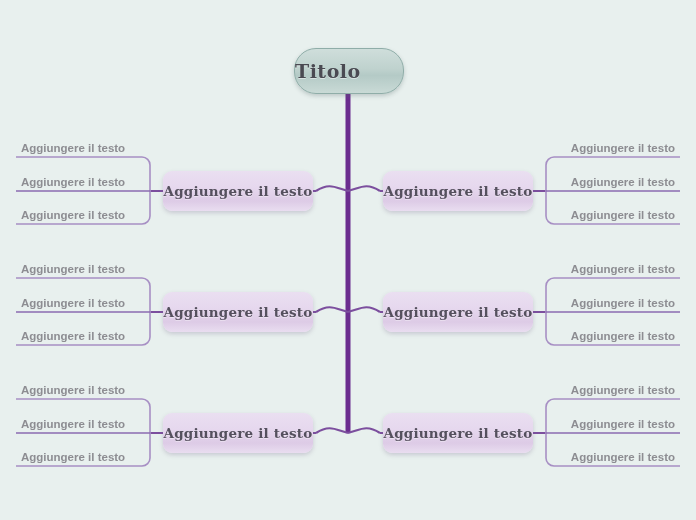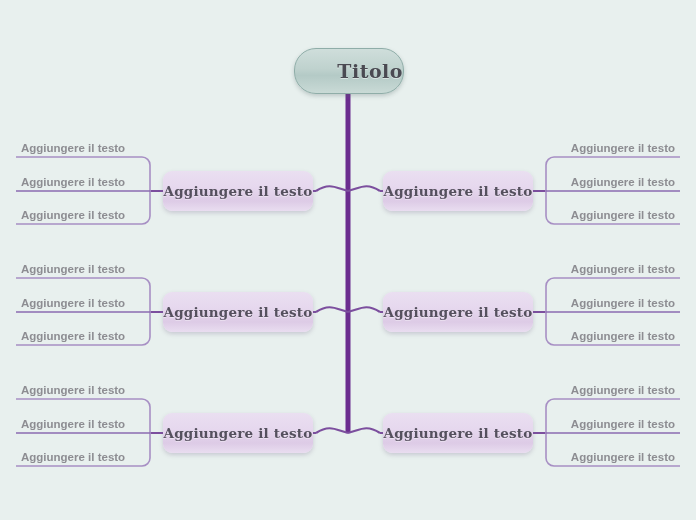--- a/index.html
+++ b/index.html
@@ -41,21 +41,21 @@
     left: 294px;
     top: 48px;
     width: 108px;
     height: 44px;
     border-radius: 22px;
     border: 1px solid #8fada8;
     background: linear-gradient(to bottom, #cfdedb 0%, #bfd2ce 45%, #b4cac6 60%, #c9dad6 100%);
     box-shadow: 0 2px 4px rgba(90,110,108,0.30);
     display: flex;
     align-items: center;
-    justify-content: flex-end;
+    justify-content: flex-start;
     z-index: 3;
   }
   .title-node .label {
     font-family: "DejaVu Serif", serif;
     font-weight: bold;
     font-size: 19px;
     color: #4a4a52;
     letter-spacing: 0.5px;
     text-shadow: 0 1px 0 rgba(255,255,255,0.45);
     white-space: nowrap;

